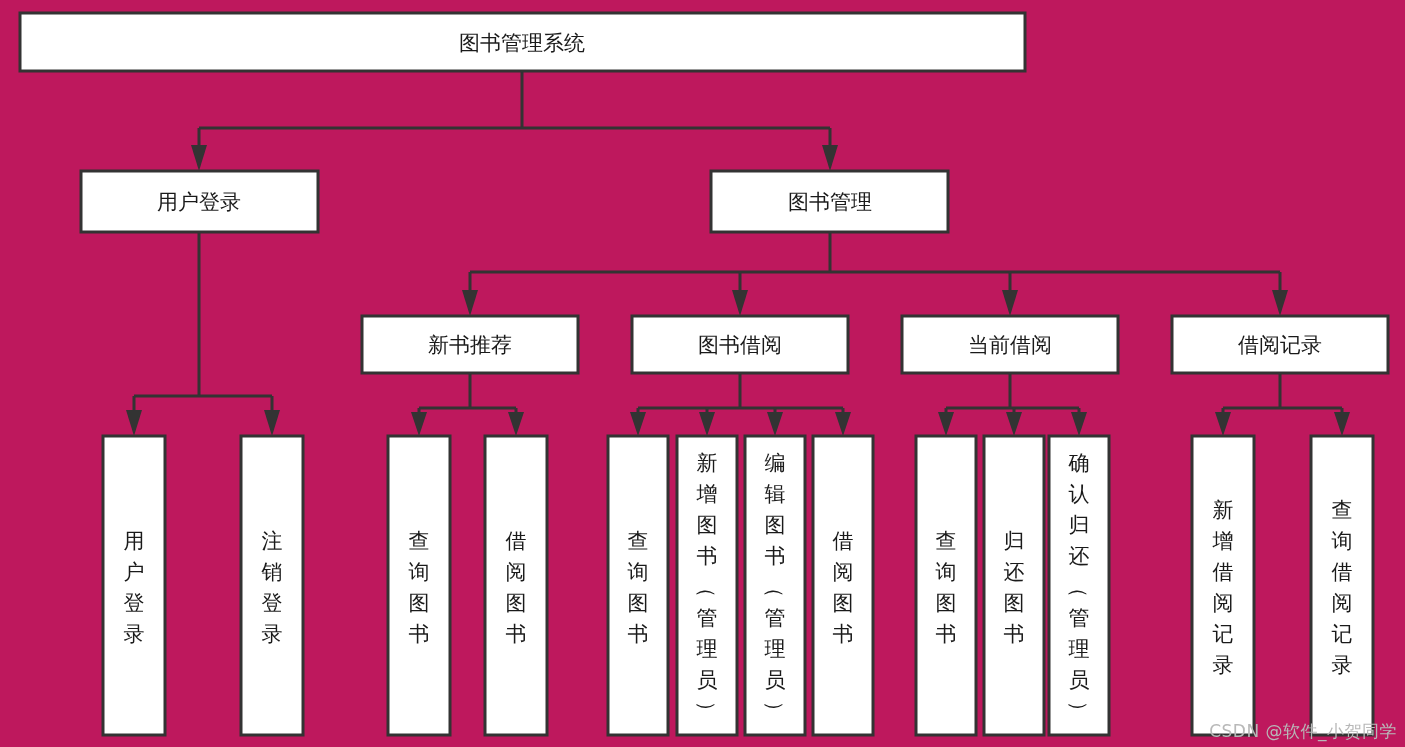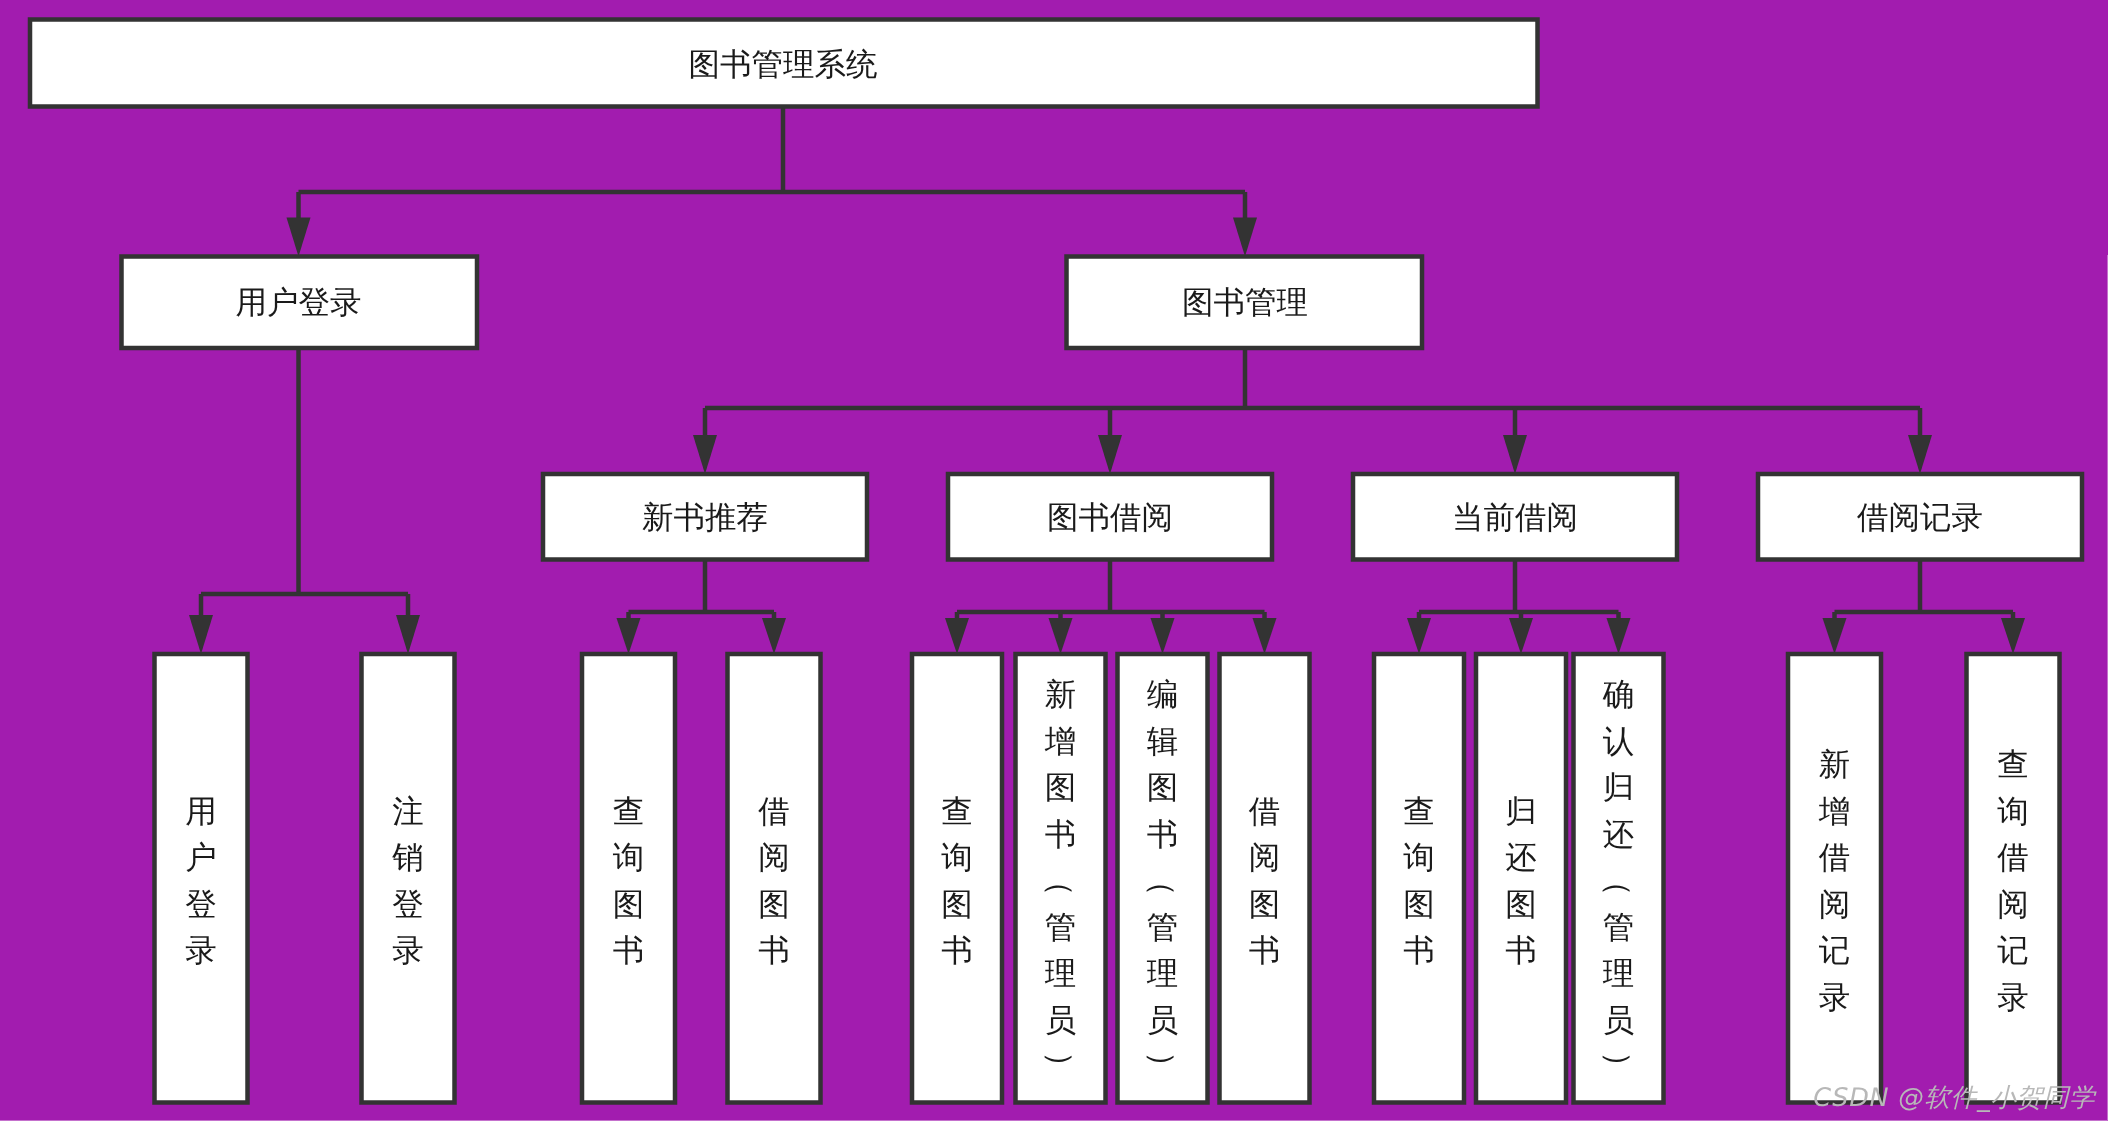--- a/index.html
+++ b/index.html
@@ -10,21 +10,21 @@
   body {
     width: 1405px;
     height: 747px;
     font-family: "DejaVu Sans", "Liberation Sans", sans-serif;
     overflow: hidden;
   }
   #diagram-root {
     position: relative;
     width: 1405px;
     height: 747px;
-    background: #a21caf;
+    background: #be185d;
   }
   svg#tree-svg {
     position: absolute;
     left: 0;
     top: 0;
     width: 1405px;
     height: 747px;
   }
   .node-box {
     fill: #ffffff;
@@ -56,21 +56,20 @@
   .watermark {
     position: absolute;
     right: 8px;
     bottom: 4px;
     font-family: "DejaVu Sans", "Liberation Sans", sans-serif;
     font-size: 17px;
     color: #b8b8b8;
     letter-spacing: 0.5px;
     white-space: nowrap;
     pointer-events: none;
-    font-style: italic;
   }
 </style>
 </head>
 <body>
 
 <div id="diagram-root">
 
   <svg id="tree-svg" viewBox="0 0 1405 747">
 
     <g>

